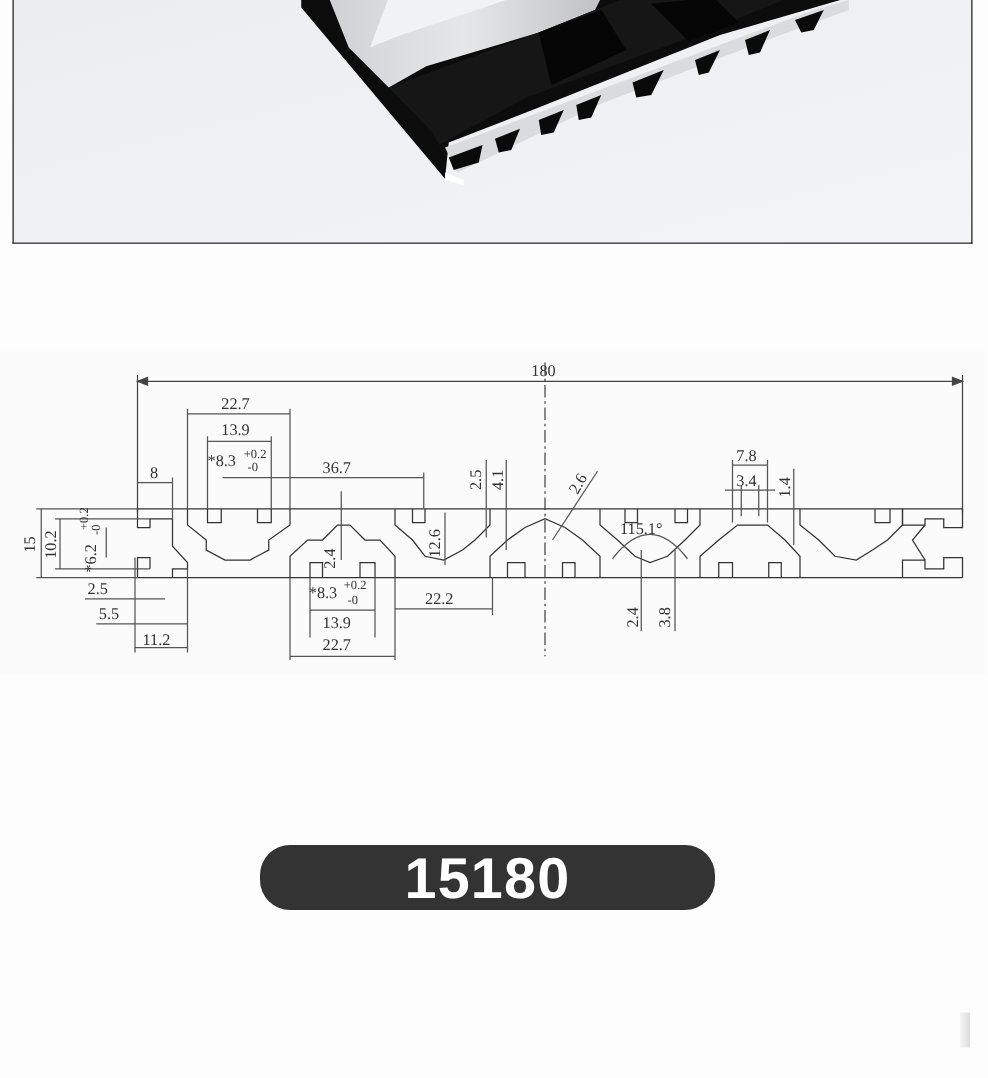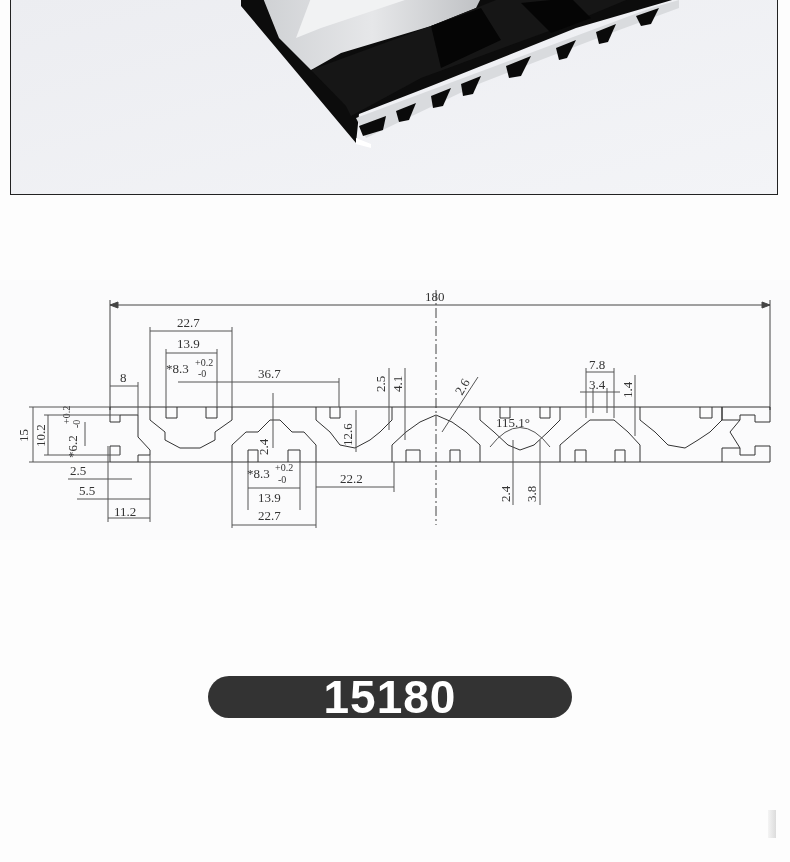--- a/index.html
+++ b/index.html
@@ -6,21 +6,21 @@
   body { width: 790px; height: 862px; position: relative; overflow: hidden; font-family: "Liberation Serif", serif; }
   .photo-frame {
     position: absolute; left: 10px; top: -2px; width: 766px; height: 196px;
     border: 1px solid #222; border-top: none; background: #eeeff3; overflow: hidden;
   }
   .photo-frame svg { position: absolute; left: 0; top: 0; }
   .drawing { position: absolute; left: 0; top: 280px; width: 732px; height: 260px; }
   .drawing svg { position: absolute; left: 0; top: 0; }
   .dim text { font-family: "Liberation Serif", serif; font-size: 13px; fill: #333; }
   .model-banner {
-    position: absolute; left: 208px; top: 676px; width: 364px; height: 42px;
+    position: absolute; left: 208px; top: 676px; width: 364px; height: 52px;
     background: #333333; display: flex; align-items: center; justify-content: center; border-radius: 24px;
   }
   .model-banner span {
     color: #ffffff; font-family: "Liberation Sans", sans-serif; font-weight: bold;
     font-size: 46px; letter-spacing: 1px; line-height: 52px;
   }
   .corner-mark { position: absolute; left: 768px; top: 810px; width: 8px; height: 28px;
     background: linear-gradient(90deg, #f4f4f4, #dcdcdc); }
 </style>
 </head>

